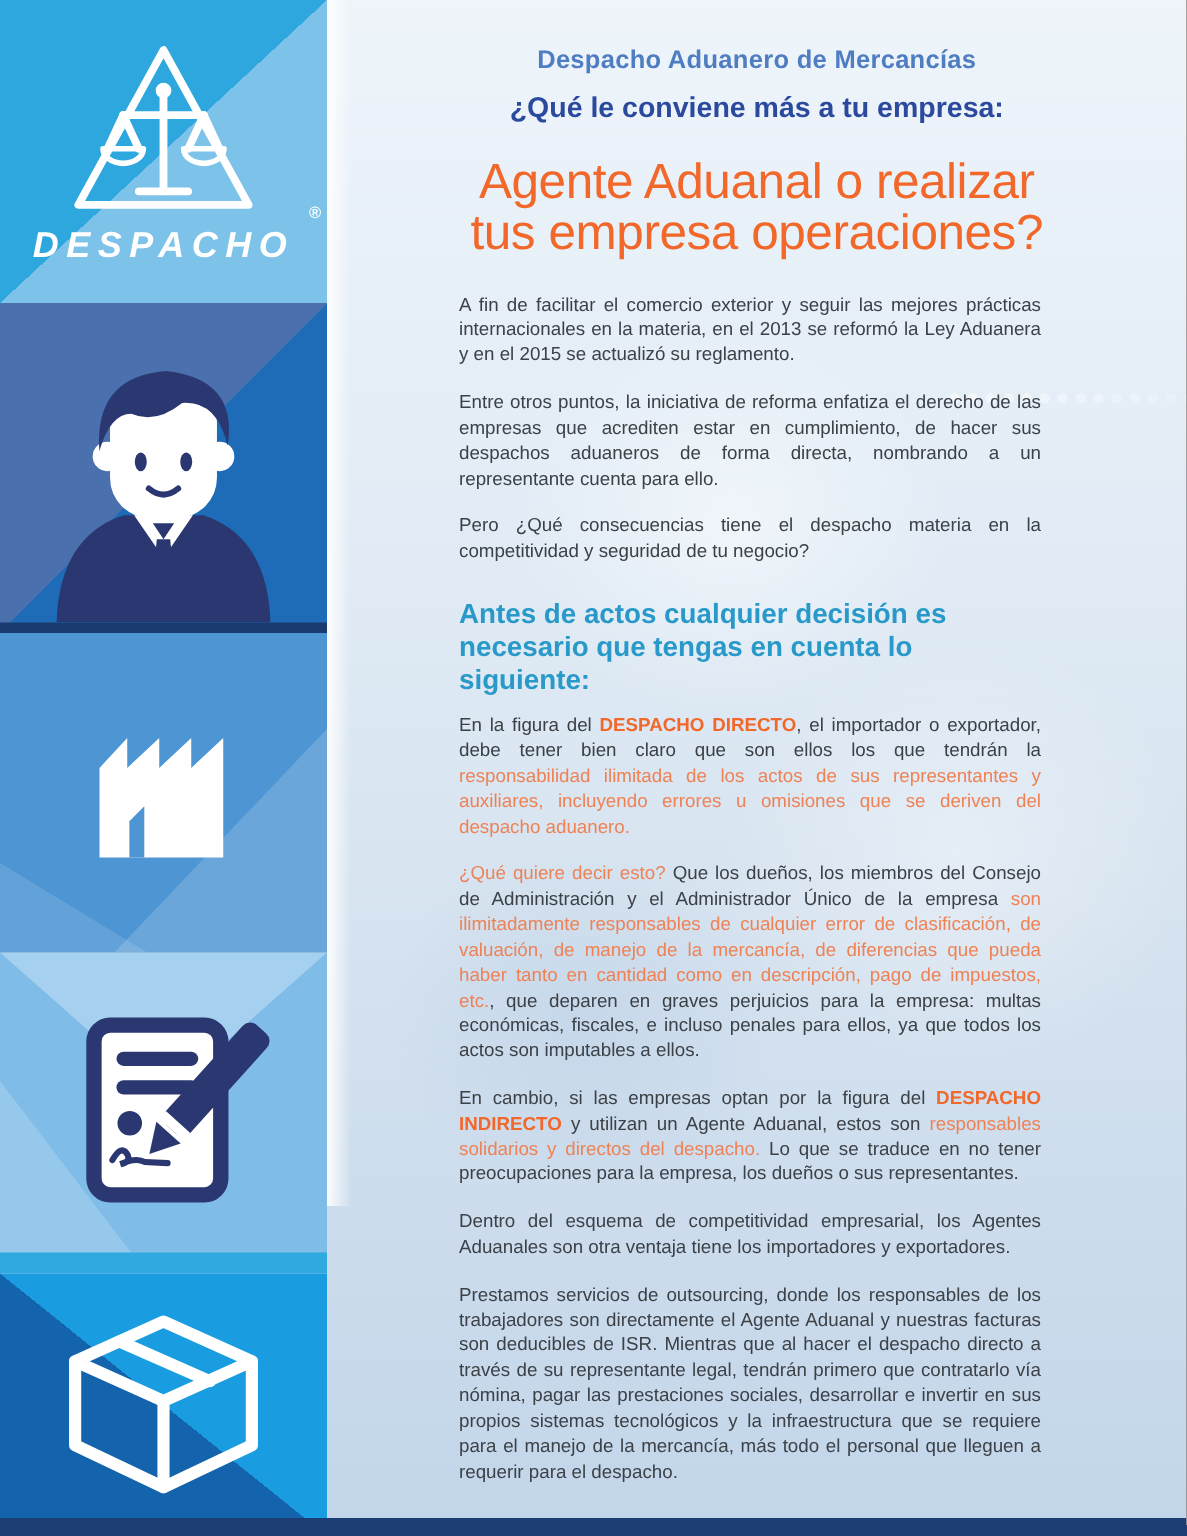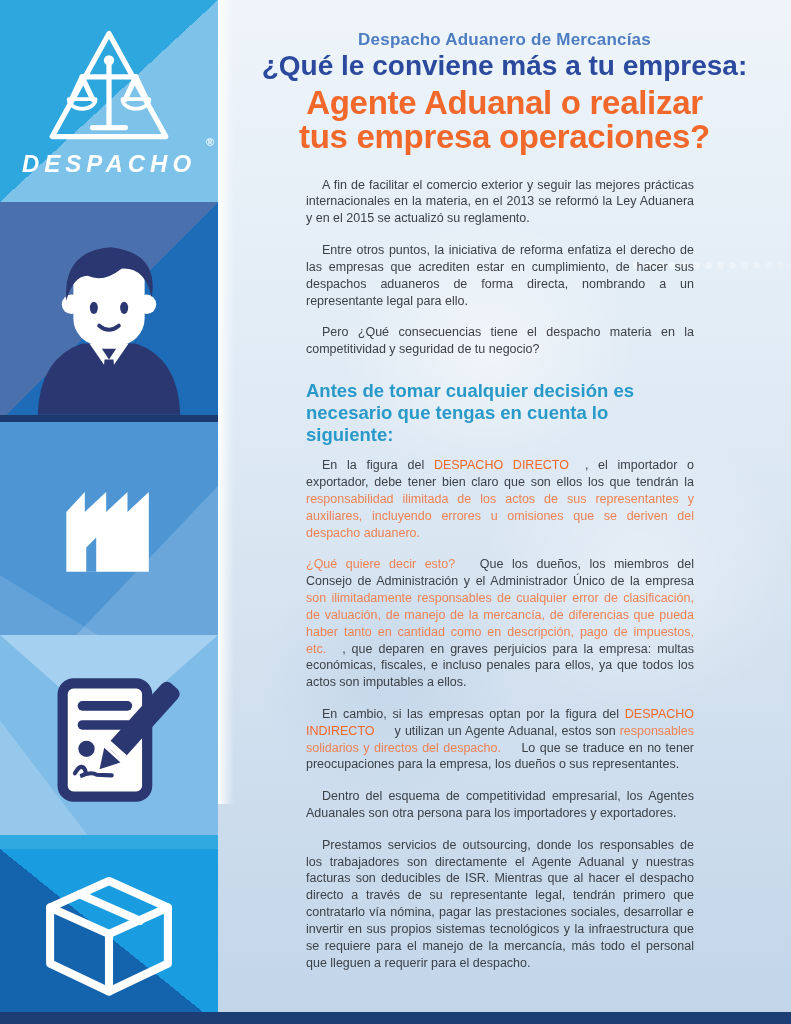--- a/index.html
+++ b/index.html
@@ -34,28 +34,28 @@
               background:linear-gradient(to right,rgba(255,255,255,.95),rgba(255,255,255,0));}
   .wm-blob{position:absolute;border-radius:50%;pointer-events:none;}
   .b1{left:120px;top:220px;width:300px;height:260px;background:radial-gradient(ellipse at center,rgba(255,255,255,.5),rgba(255,255,255,0) 70%);}
   .b2{left:260px;top:420px;width:320px;height:300px;background:radial-gradient(ellipse at center,rgba(255,255,255,.35),rgba(255,255,255,0) 70%);}
   .b3{left:40px;top:560px;width:260px;height:240px;background:radial-gradient(ellipse at center,rgba(173,198,224,.35),rgba(173,198,224,0) 70%);}
   .dots{position:absolute;left:415px;top:262px;display:flex;gap:5px;}
   .dots i{display:block;width:7px;height:7px;border-radius:50%;background:#fff;}
   
   .header{padding-top:30px;text-align:center;}
   .kicker{color:#4e7dc1;font-size:17px;font-weight:bold;letter-spacing:.2px;}
-  .title1{color:#2b4a9e;font-size:28px;font-weight:bold;}
-  .title2{color:#f2672a;font-size:33px;font-weight:bold;line-height:1.04;margin-top:4px;letter-spacing:-.3px;}
+  .title1{color:#2b4a9e;font-size:19px;font-weight:bold;margin-top:12px;}
+  .title2{color:#f2672a;font-size:33px;font-weight:normal;line-height:1.04;margin-top:20px;letter-spacing:-.3px;}
   
   .column{position:relative;margin:22px 0 0 88px;width:388px;}
   .para{margin:0 0 15px 0;font-size:12.5px;line-height:1.345;color:#3c4147;text-align:justify;}
-  .seg-body{color:#3c4147;margin-left:16px;}
+  .seg-body{color:#3c4147;}
   .seg-orange{color:#ee8255;}
-  .seg-orange-bold{color:#f2672a;font-weight:normal;}
+  .seg-orange-bold{color:#f2672a;font-weight:bold;}
   .section-heading{color:#2899c8;font-size:18.5px;font-weight:bold;line-height:1.18;margin:22px 0 12px 0;}
 </style>
 </head>
 <body>
 
 <div class="page">
 
   <div class="sidebar">
 
     <div class="blk blk-logo">
@@ -178,28 +178,28 @@
       <div class="title1">¿Qué le conviene más a tu empresa:</div>
       <div class="title2">
         <div>Agente Aduanal o realizar</div>
         <div>tus empresa operaciones?</div>
       </div>
     </div>
 
     <div class="column">
       <div id="intro-paras">
           <p class="para"><span class="seg-body">A fin de facilitar el comercio exterior y seguir las mejores prácticas internacionales en la materia, en el 2013 se reformó la Ley Aduanera y en el 2015 se actualizó su reglamento.</span></p>
-          <p class="para"><span class="seg-body">Entre otros puntos, la iniciativa de reforma enfatiza el derecho de las empresas que acrediten estar en cumplimiento, de hacer sus despachos aduaneros de forma directa, nombrando a un representante legal para ello.</span></p>
+          <p class="para"><span class="seg-body">Entre otros puntos, la iniciativa de reforma enfatiza el derecho de las empresas que acrediten estar en cumplimiento, de hacer sus despachos aduaneros de forma directa, nombrando a un representante cuenta para ello.</span></p>
           <p class="para"><span class="seg-body">Pero ¿Qué consecuencias tiene el despacho materia en la competitividad y seguridad de tu negocio?</span></p>
         </div>
-      <div class="section-heading">Antes de tomar cualquier decisión es necesario que tengas en cuenta lo siguiente:</div>
+      <div class="section-heading">Antes de actos cualquier decisión es necesario que tengas en cuenta lo siguiente:</div>
       <div id="detail-paras">
           <p class="para"><span class="seg-body">En la figura del </span><span class="seg-orange-bold">DESPACHO DIRECTO</span><span class="seg-body">, el importador o exportador, debe tener bien claro que son ellos los que tendrán la </span><span class="seg-orange">responsabilidad ilimitada de los actos de sus representantes y auxiliares, incluyendo errores u omisiones que se deriven del despacho aduanero.</span></p>
           <p class="para"><span class="seg-orange">¿Qué quiere decir esto? </span><span class="seg-body">Que los dueños, los miembros del Consejo de Administración y el Administrador Único de la empresa </span><span class="seg-orange">son ilimitadamente responsables de cualquier error de clasificación, de valuación, de manejo de la mercancía, de diferencias que pueda haber tanto en cantidad como en descripción, pago de impuestos, etc.</span><span class="seg-body">, que deparen en graves perjuicios para la empresa: multas económicas, fiscales, e incluso penales para ellos, ya que todos los actos son imputables a ellos.</span></p>
           <p class="para"><span class="seg-body">En cambio, si las empresas optan por la figura del </span><span class="seg-orange-bold">DESPACHO INDIRECTO</span><span class="seg-body"> y utilizan un Agente Aduanal, estos son </span><span class="seg-orange">responsables solidarios y directos del despacho.</span><span class="seg-body"> Lo que se traduce en no tener preocupaciones para la empresa, los dueños o sus representantes.</span></p>
-          <p class="para"><span class="seg-body">Dentro del esquema de competitividad empresarial, los Agentes Aduanales son otra persona para los importadores y exportadores.</span></p>
+          <p class="para"><span class="seg-body">Dentro del esquema de competitividad empresarial, los Agentes Aduanales son otra ventaja tiene los importadores y exportadores.</span></p>
           <p class="para"><span class="seg-body">Prestamos servicios de outsourcing, donde los responsables de los trabajadores son directamente el Agente Aduanal y nuestras facturas son deducibles de ISR. Mientras que al hacer el despacho directo a través de su representante legal, tendrán primero que contratarlo vía nómina, pagar las prestaciones sociales, desarrollar e invertir en sus propios sistemas tecnológicos y la infraestructura que se requiere para el manejo de la mercancía, más todo el personal que lleguen a requerir para el despacho.</span></p>
         </div>
     </div>
   </div>
 
   <div class="bottom-bar"></div>
 </div>
 
 </body></html>

